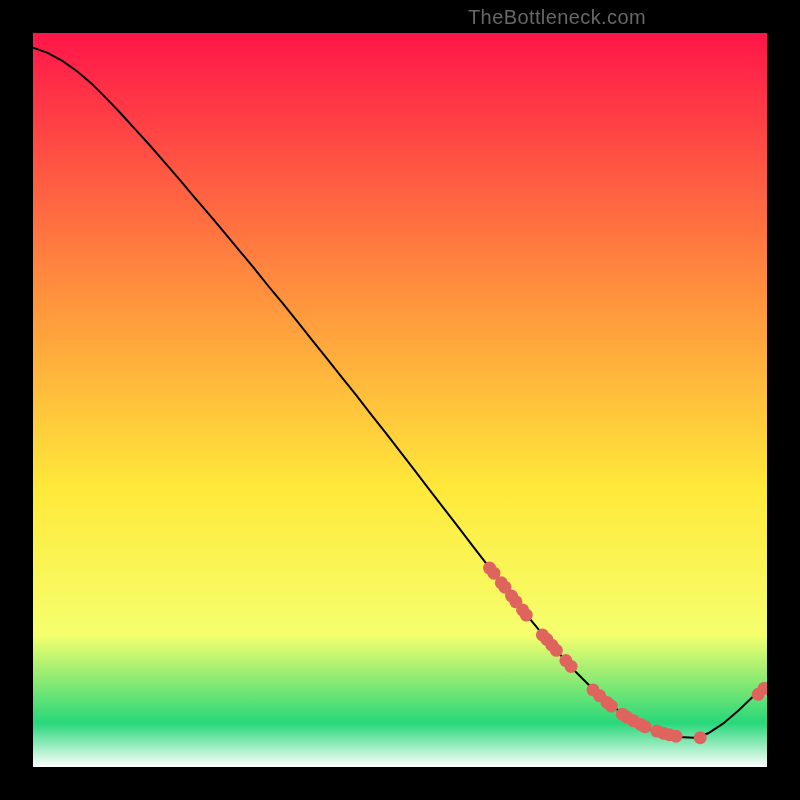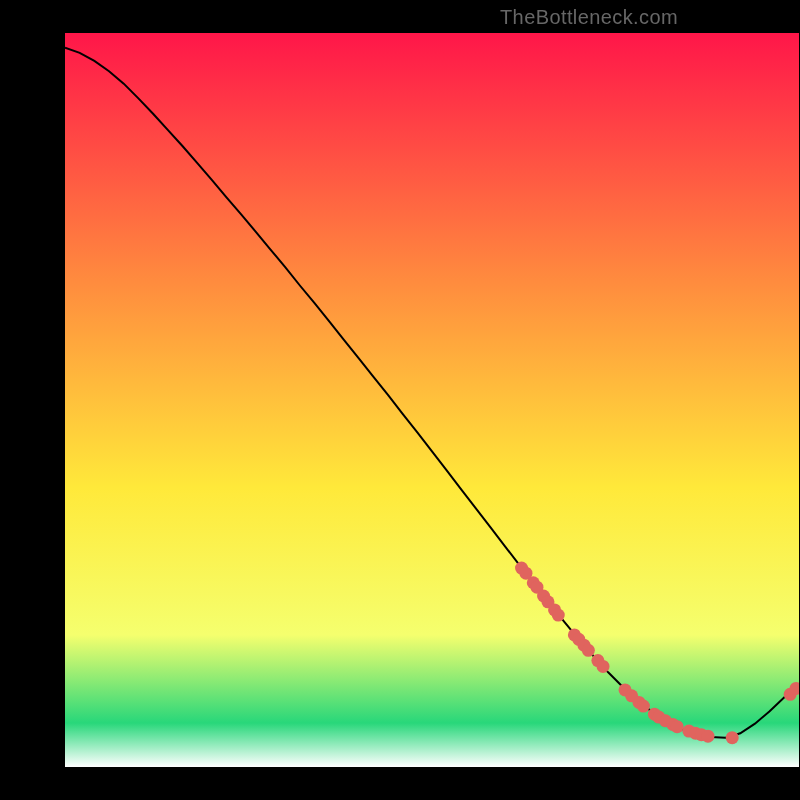--- a/index.html
+++ b/index.html
@@ -7,21 +7,20 @@
     padding: 0;
     width: 800px;
     height: 800px;
     background: #000;
     overflow: hidden;
   }
   .wrap {
     position: relative;
     width: 668px;
     height: 800px;
-    margin-left: 32px;
   }
   .plot-area {
     position: absolute;
     left: 33px;
     top: 33px;
     width: 734px;
     height: 734px;
   }
   .watermark {
     position: absolute;

